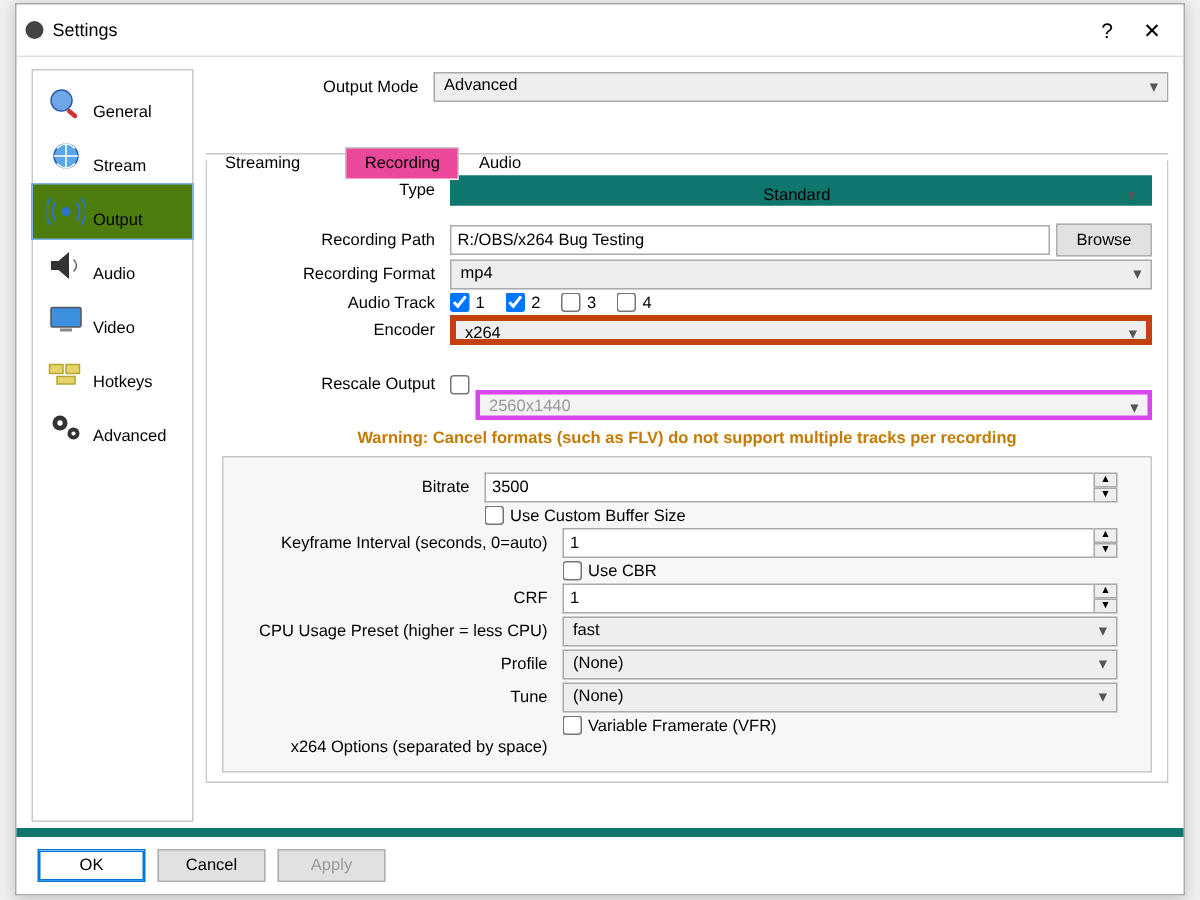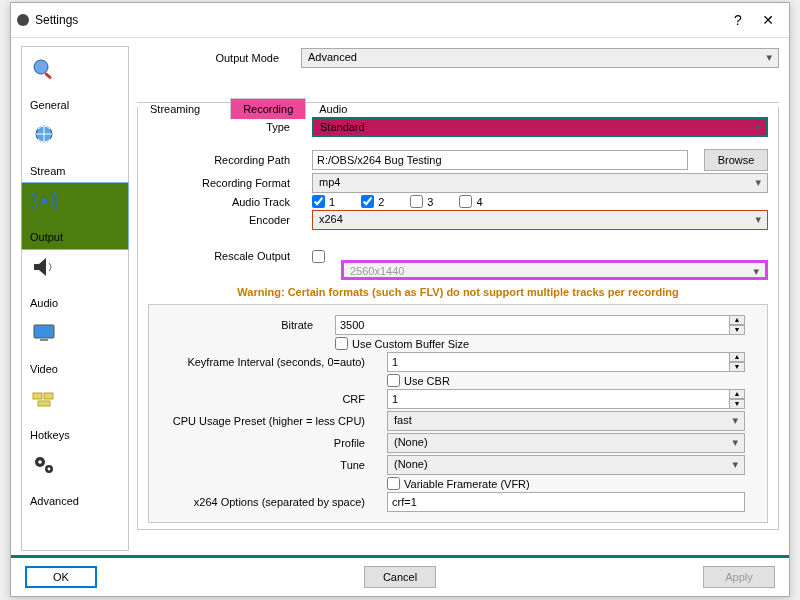--- a/index.html
+++ b/index.html
@@ -4,46 +4,46 @@
 <style>
 * { box-sizing: border-box; margin: 0; padding: 0; font-family: "Segoe UI", Tahoma, sans-serif; font-size: 11px; }
 body { background: #f0f0f0; width: 800px; height: 600px; overflow: hidden; }
 .window { width: 780px; height: 595px; margin: 2px 10px; background: #fff; border: 1px solid #aaa; box-shadow: 0 2px 10px rgba(0,0,0,0.2); display: flex; flex-direction: column; }
 .titlebar { height: 26px; display: flex; align-items: center; padding: 17px 6px; border-bottom: 1px solid #ddd; }
 .titlebar .icon-app { width: 12px; height: 12px; border-radius: 50%; background: #444; margin-right: 6px; }
 .titlebar .title { flex: 1; font-size: 12px; }
 .titlebar .tbtn { width: 30px; text-align: center; font-size: 14px; cursor: pointer; }
 .body { flex: 1; display: flex; padding: 8px 10px 4px 10px; gap: 8px; overflow: hidden; }
 .sidebar { width: 108px; border: 1px solid #c8c8c8; background: #fff; padding: 4px 0; }
-.side-item { display: flex; align-items: flex-start; gap: 18px; padding: 6px 8px; cursor: pointer; flex-direction: column; }
+.side-item { display: flex; align-items: flex-end; gap: 4px; padding: 6px 8px; cursor: pointer; }
 .side-item.active { border: 1px solid #7eb4ea; background: #4d7c0f; margin: -1px; }
 .side-ico { width: 28px; height: 24px; display: flex; align-items: center; justify-content: center; }
 .side-ico svg { width: 26px; height: 24px; }
 .main { flex: 1; display: flex; flex-direction: column; gap: 4px; overflow: hidden; }
-.row { display: flex; align-items: center; gap: 16px; margin: 2px 0; }
+.row { display: flex; align-items: center; gap: 4px; margin: 2px 0; }
 .row label { width: 148px; text-align: right; padding-right: 6px; }
 .row label.wide { width: 200px; }
 select, input[type=text] { height: 20px; border: 1px solid #aaa; padding: 1px 4px; background: #fff; }
 .fullw { flex: 1; }
 .btn { height: 22px; min-width: 64px; border: 1px solid #adadad; background: #e1e1e1; cursor: pointer; }
 .btn.primary { border: 1px solid #0078d7; background: #fff; color: #000; box-shadow: inset 0 0 0 1px #0078d7; }
 .btn.disabled { color: #9a9a9a; }
 .tabs { display: flex; border-bottom: 1px solid #c8c8c8; margin-top: 6px; }
 .tab { padding: 4px 12px; border: 1px solid transparent; cursor: pointer; position: relative; top: 18px; }
 .tab.active { border: 1px solid #c8c8c8; border-bottom: 1px solid #fff; background: #ec4899; margin-left: 17px; }
 .panel { border: 1px solid #c8c8c8; border-top: none; padding: 8px 10px 6px 10px; }
 .group { border: 1px solid #c8c8c8; margin-top: 6px; padding: 8px 22px; background: #f7f7f7; }
 .chk { display: inline-flex; align-items: center; gap: 4px; margin-right: 10px; }
 .chk input { width: 13px; height: 13px; }
 .spin { display: flex; flex: 1; }
 .spin input { flex: 1; border-right: none; }
 .spin .sp { width: 16px; display: flex; flex-direction: column; }
 .spin .sp div { flex: 1; border: 1px solid #aaa; background: #eee; font-size: 7px; text-align: center; line-height: 7px; cursor: pointer; }
 .warning { color: #c57a00; font-weight: bold; text-align: center; margin: 6px 0 2px 0; font-size: 11px; }
-.footer { display: flex; justify-content: space-between; gap: 8px; padding: 8px 14px; border-top: 3px solid #0f766e; }
+.footer { display: flex; justify-content: flex-start; gap: 8px; padding: 8px 14px; border-top: 6px solid #0f766e; }
 .dd-arrow::after { content: "▾"; float: right; color: #555; }
 </style>
 </head>
 <body>
 
 <div class="window">
   <div class="titlebar">
     <div class="icon-app"></div>
     <div class="title">Settings</div>
     <div class="tbtn">?</div>
@@ -128,21 +128,21 @@
 
       <div class="tabs">
         <div class="tab">Streaming</div>
         <div class="tab active">Recording</div>
         <div class="tab">Audio</div>
       </div>
 
       <div class="panel">
         <div class="row">
           <label>Type</label>
-          <div class="fullw dd-arrow" style="border:2px solid #0f766e;background:#be185d;height:20px;padding:2px 6px;">Standard</div>
+          <div class="fullw dd-arrow" style="border:5px solid #0f766e;background:#0f766e;height:20px;padding:2px 6px;text-align:center;">Standard</div>
         </div>
         <div style="height:8px"></div>
         <div class="row">
           <label>Recording Path</label>
           <input type="text" class="fullw" value="R:/OBS/x264 Bug Testing" style="">
           <button class="btn">Browse</button>
         </div>
         <div class="row">
           <label>Recording Format</label>
           <div class="fullw dd-arrow" style="border:1px solid #aaa;background:#eee;height:20px;padding:2px 6px;">mp4</div>
@@ -161,28 +161,28 @@
               <input type="checkbox" style="">
               <span>3</span>
             </span>
           <span class="chk">
               <input type="checkbox" style="">
               <span>4</span>
             </span>
         </div>
         <div class="row">
           <label>Encoder</label>
-          <div class="fullw dd-arrow" style="border:1px solid #c2410c;background:#eee;height:20px;padding:2px 6px;">x264</div>
+          <div class="fullw dd-arrow" style="border:4px solid #c2410c;background:#eee;height:20px;padding:2px 6px;">x264</div>
         </div>
         <div class="row">
           <label>Rescale Output</label>
           <input type="checkbox" style="">
           <div class="fullw dd-arrow disabled" style="border:3px solid #d946ef;background:#f3f3f3;color:#999;height:20px;padding:2px 6px;margin-top:28px;">2560x1440</div>
         </div>
-        <div class="warning">Warning: Certain formats (such as FLV) do not support multiple tracks per recording</div>
+        <div class="warning">Warning: Cancel formats (such as FLV) do not support multiple tracks per recording</div>
 
         <div class="group">
           <div class="row">
             <label>Bitrate</label>
             <div class="spin">
                 <input type="text" value="3500" style="">
                 <div class="sp">
                   <div>▲</div>
                   <div>▼</div>
                 </div>
@@ -236,21 +236,20 @@
           </div>
           <div class="row">
             <label class="wide"></label>
             <span class="chk">
                 <input type="checkbox" style="">
                 <span>Variable Framerate (VFR)</span>
               </span>
           </div>
           <div class="row">
             <label class="wide">x264 Options (separated by space)</label>
-            <input type="text" class="fullw" value="crf=1" style="">
           </div>
         </div>
       </div>
     </div>
   </div>
 
   <div class="footer">
     <button class="btn primary" style="min-width:72px">OK</button>
     <button class="btn" style="min-width:72px">Cancel</button>
     <button class="btn disabled" style="min-width:72px">Apply</button>

